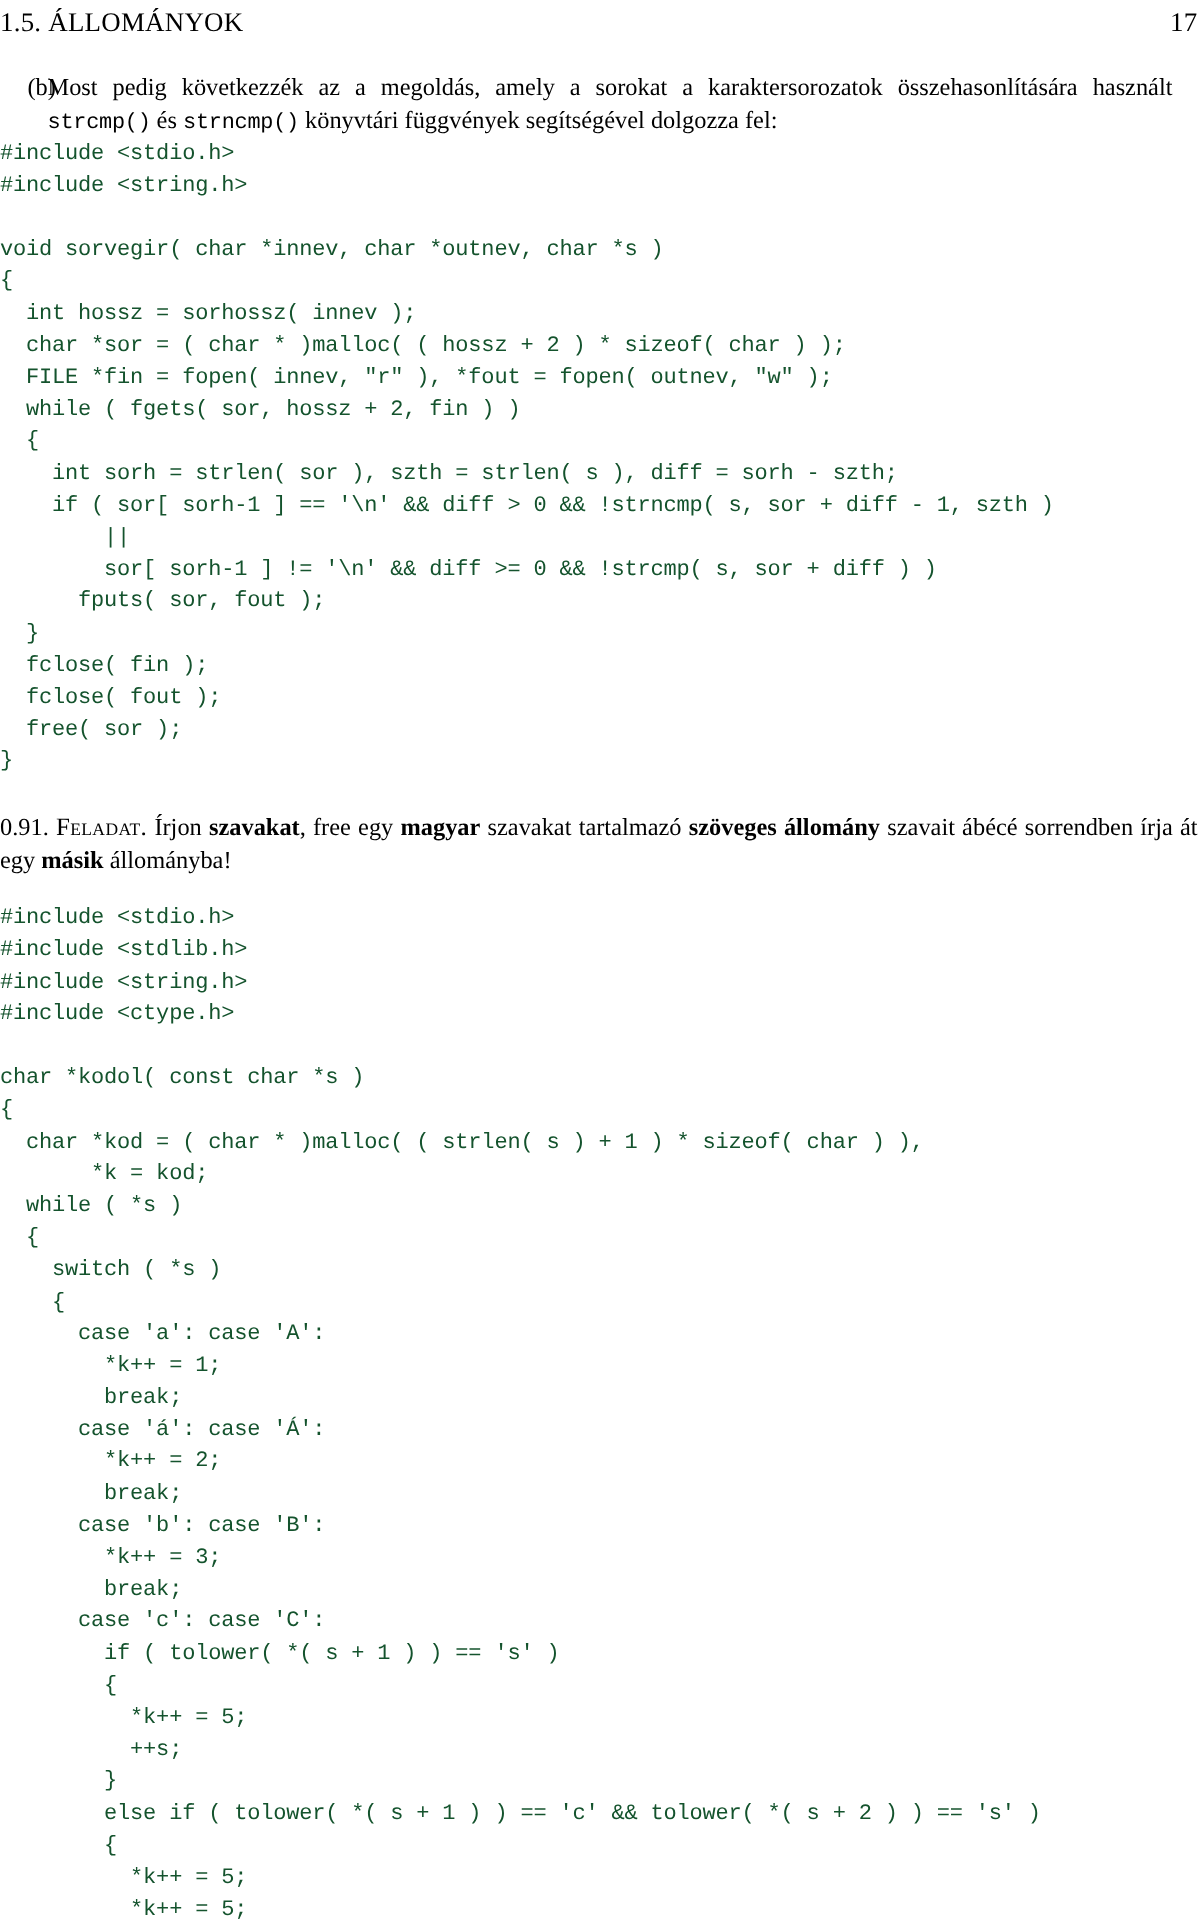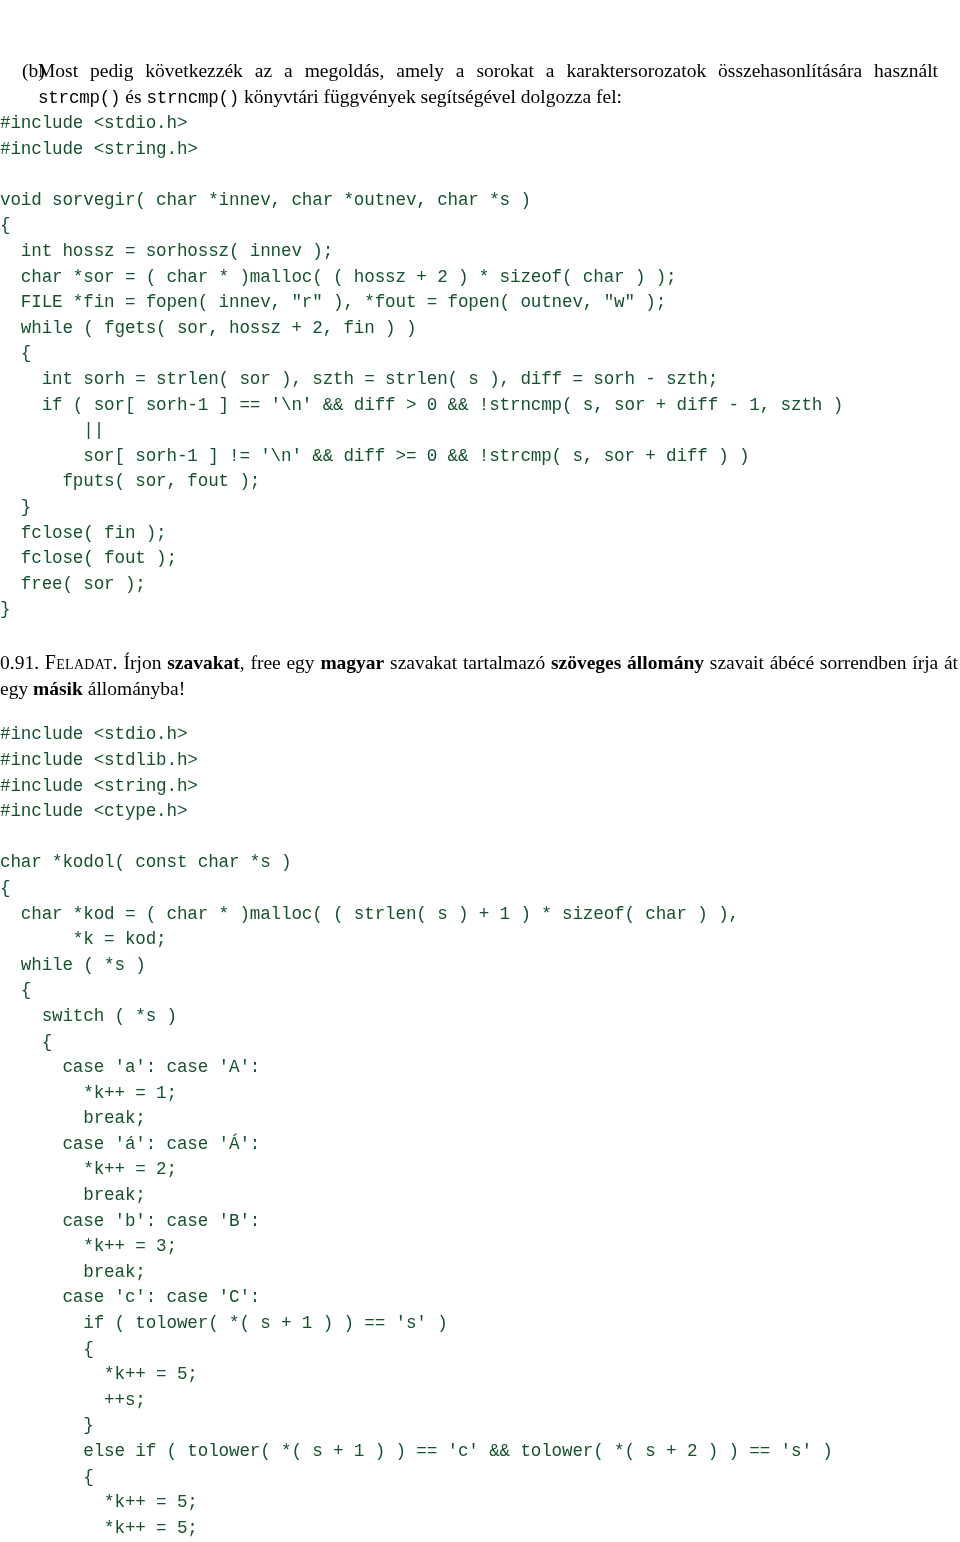--- a/index.html
+++ b/index.html
@@ -120,20 +120,24 @@
     font-size: 20px;
     letter-spacing: 0.3px;
   }
   .exercise b { font-weight: bold; }
 </style>
 </head>
 <body>
 
 <div class="page">
 
+  <div class="runhead">
+    <span class="runhead-title">1.5. ÁLLOMÁNYOK</span>
+    <span class="runhead-num">17</span>
+  </div>
 
   <div class="content">
 
     <div class="enum-item">
       <span class="enum-label">(b)</span>
       <span class="enum-body"><span>Most pedig következzék az a megoldás, amely a sorokat a karaktersorozatok összehasonlítására használt </span><span class="mono">strcmp()</span><span> és </span><span class="mono">strncmp()</span><span> könyvtári függvények segítségével dolgozza fel:</span></span>
     </div>
 
     <pre class="code code-block-1">#include &lt;stdio.h&gt;
 #include &lt;string.h&gt;

